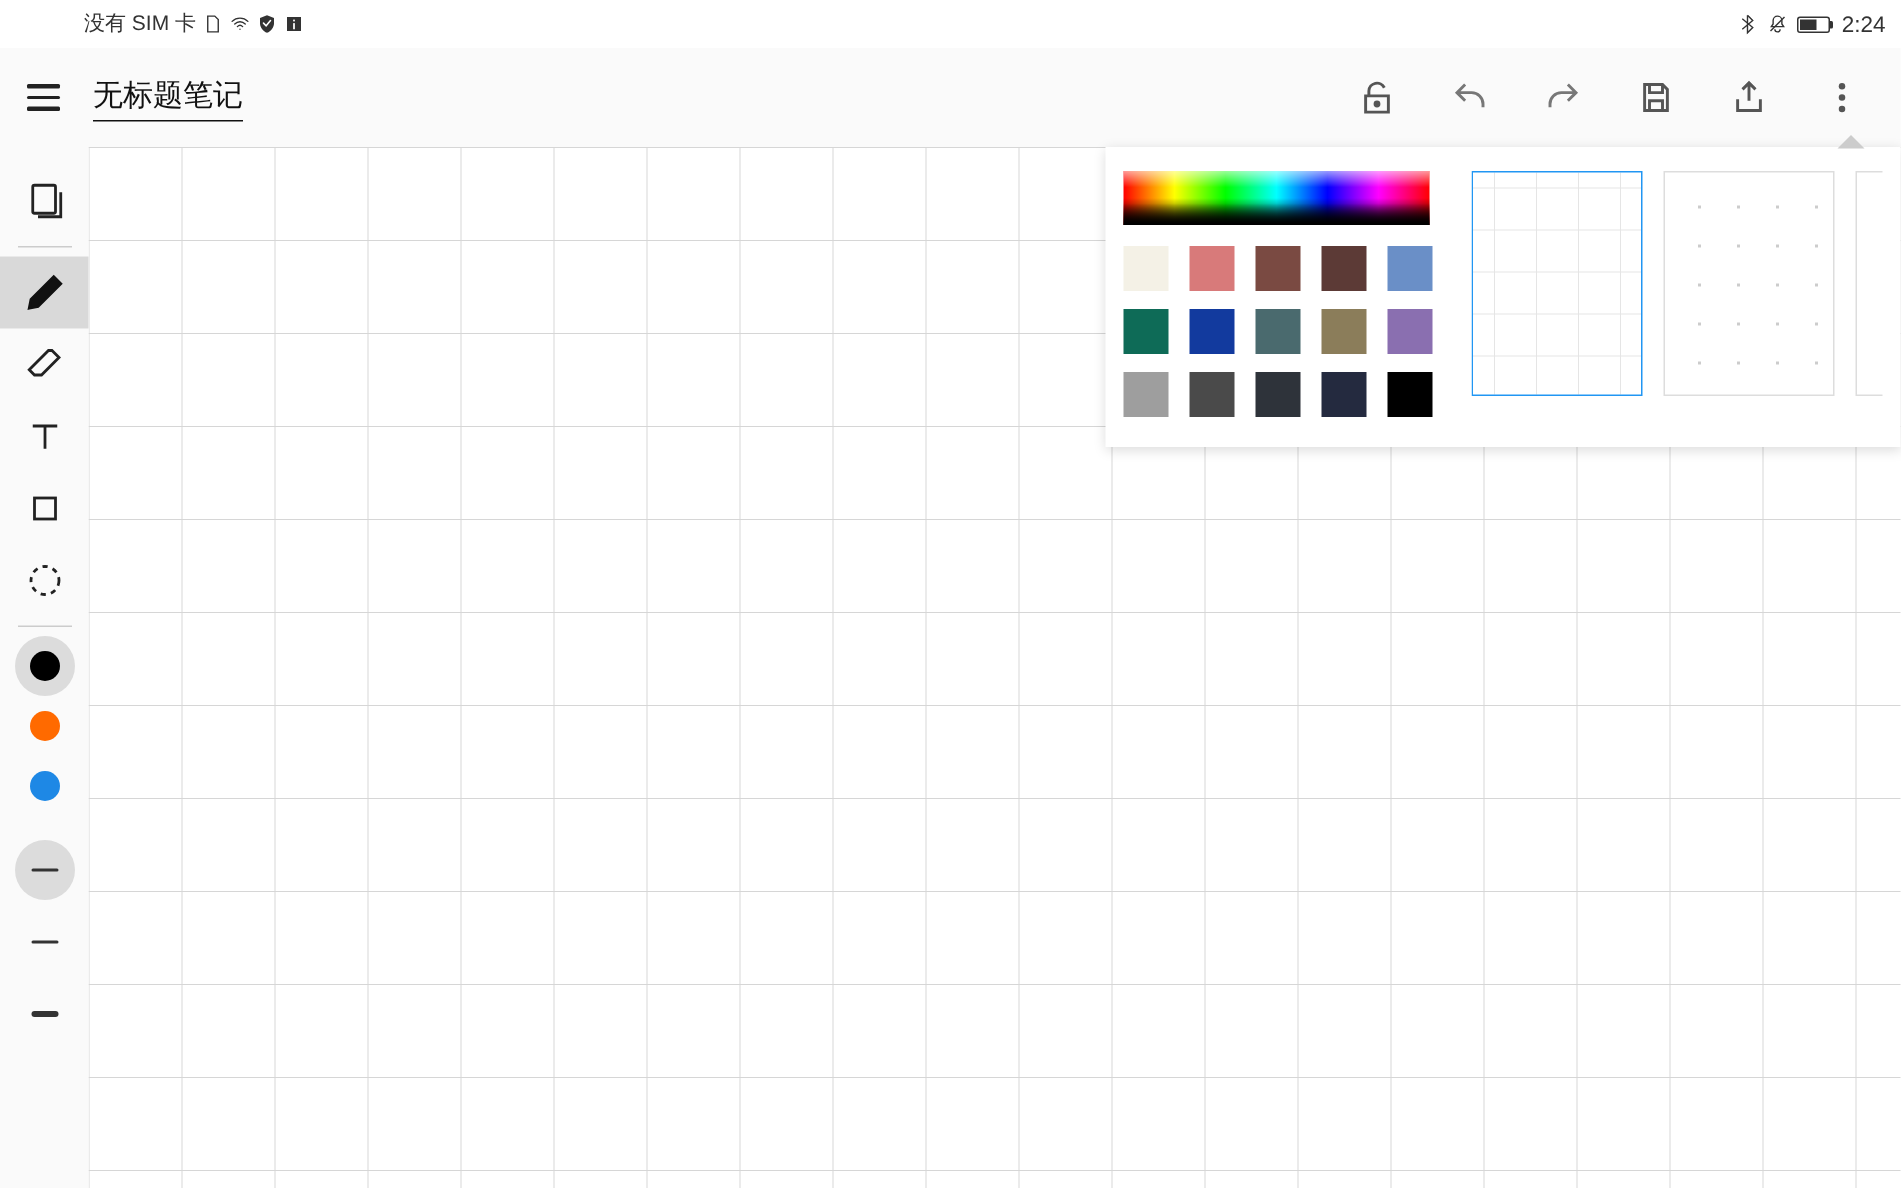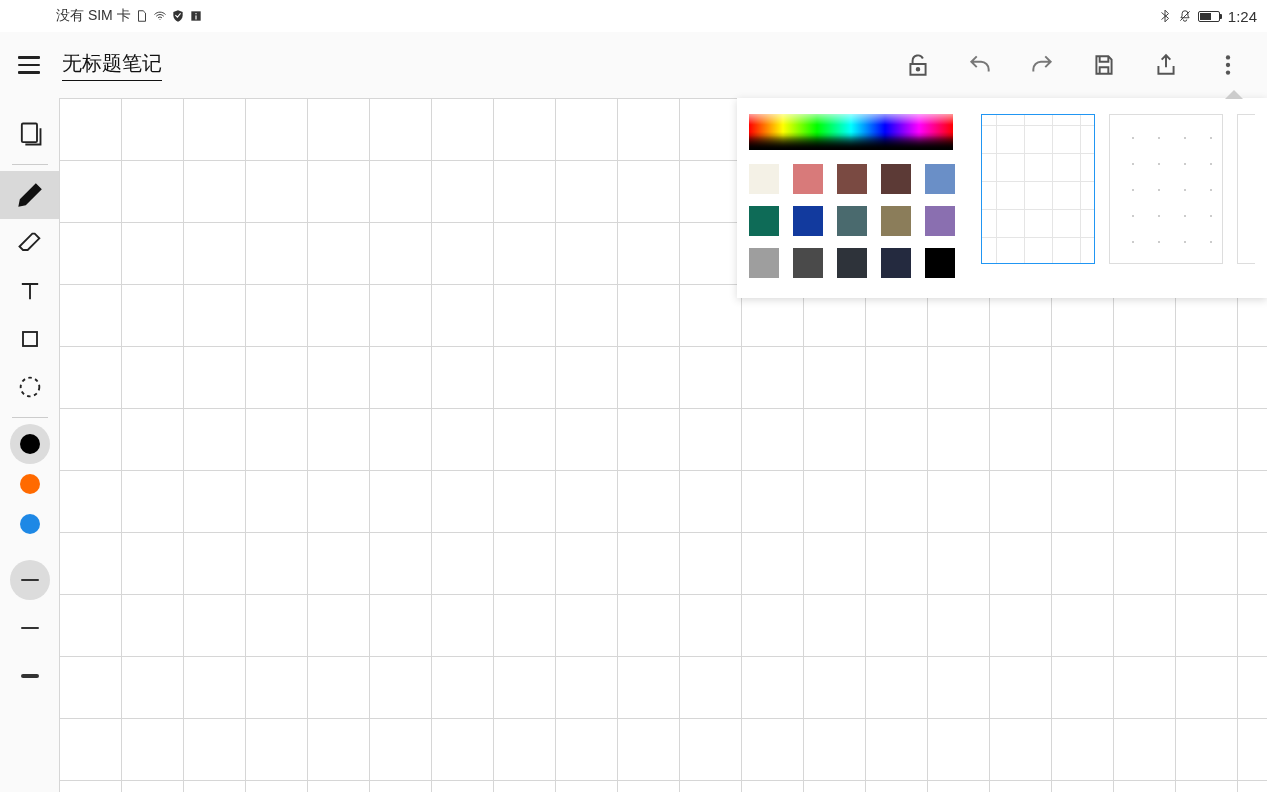--- a/index.html
+++ b/index.html
@@ -166,21 +166,21 @@
     </span>
     <span class="status-ic">
       <svg viewBox="0 0 24 24" width="14" height="14">
           <path d="M12 3a5 5 0 00-5 5v4l-2 3h14l-2-3V8a5 5 0 00-5-5zM9 18a3 3 0 006 0" fill="none" stroke="#333" stroke-width="1.6"></path>
           <line x1="4" y1="20" x2="20" y2="4" stroke="#333" stroke-width="1.6"></line>
         </svg>
     </span>
     <span class="bat">
         <span class="fill"></span>
       </span>
-    <span class="time">1:24</span>
+    <span class="time">2:24</span>
   </div>
 </div>
 
 <div class="top-bar">
   <div class="hamburger">
     <span class="hb-stack">
       <span class="hb-line"></span>
         <span class="hb-line"></span>
         <span class="hb-line"></span>
     </span>

